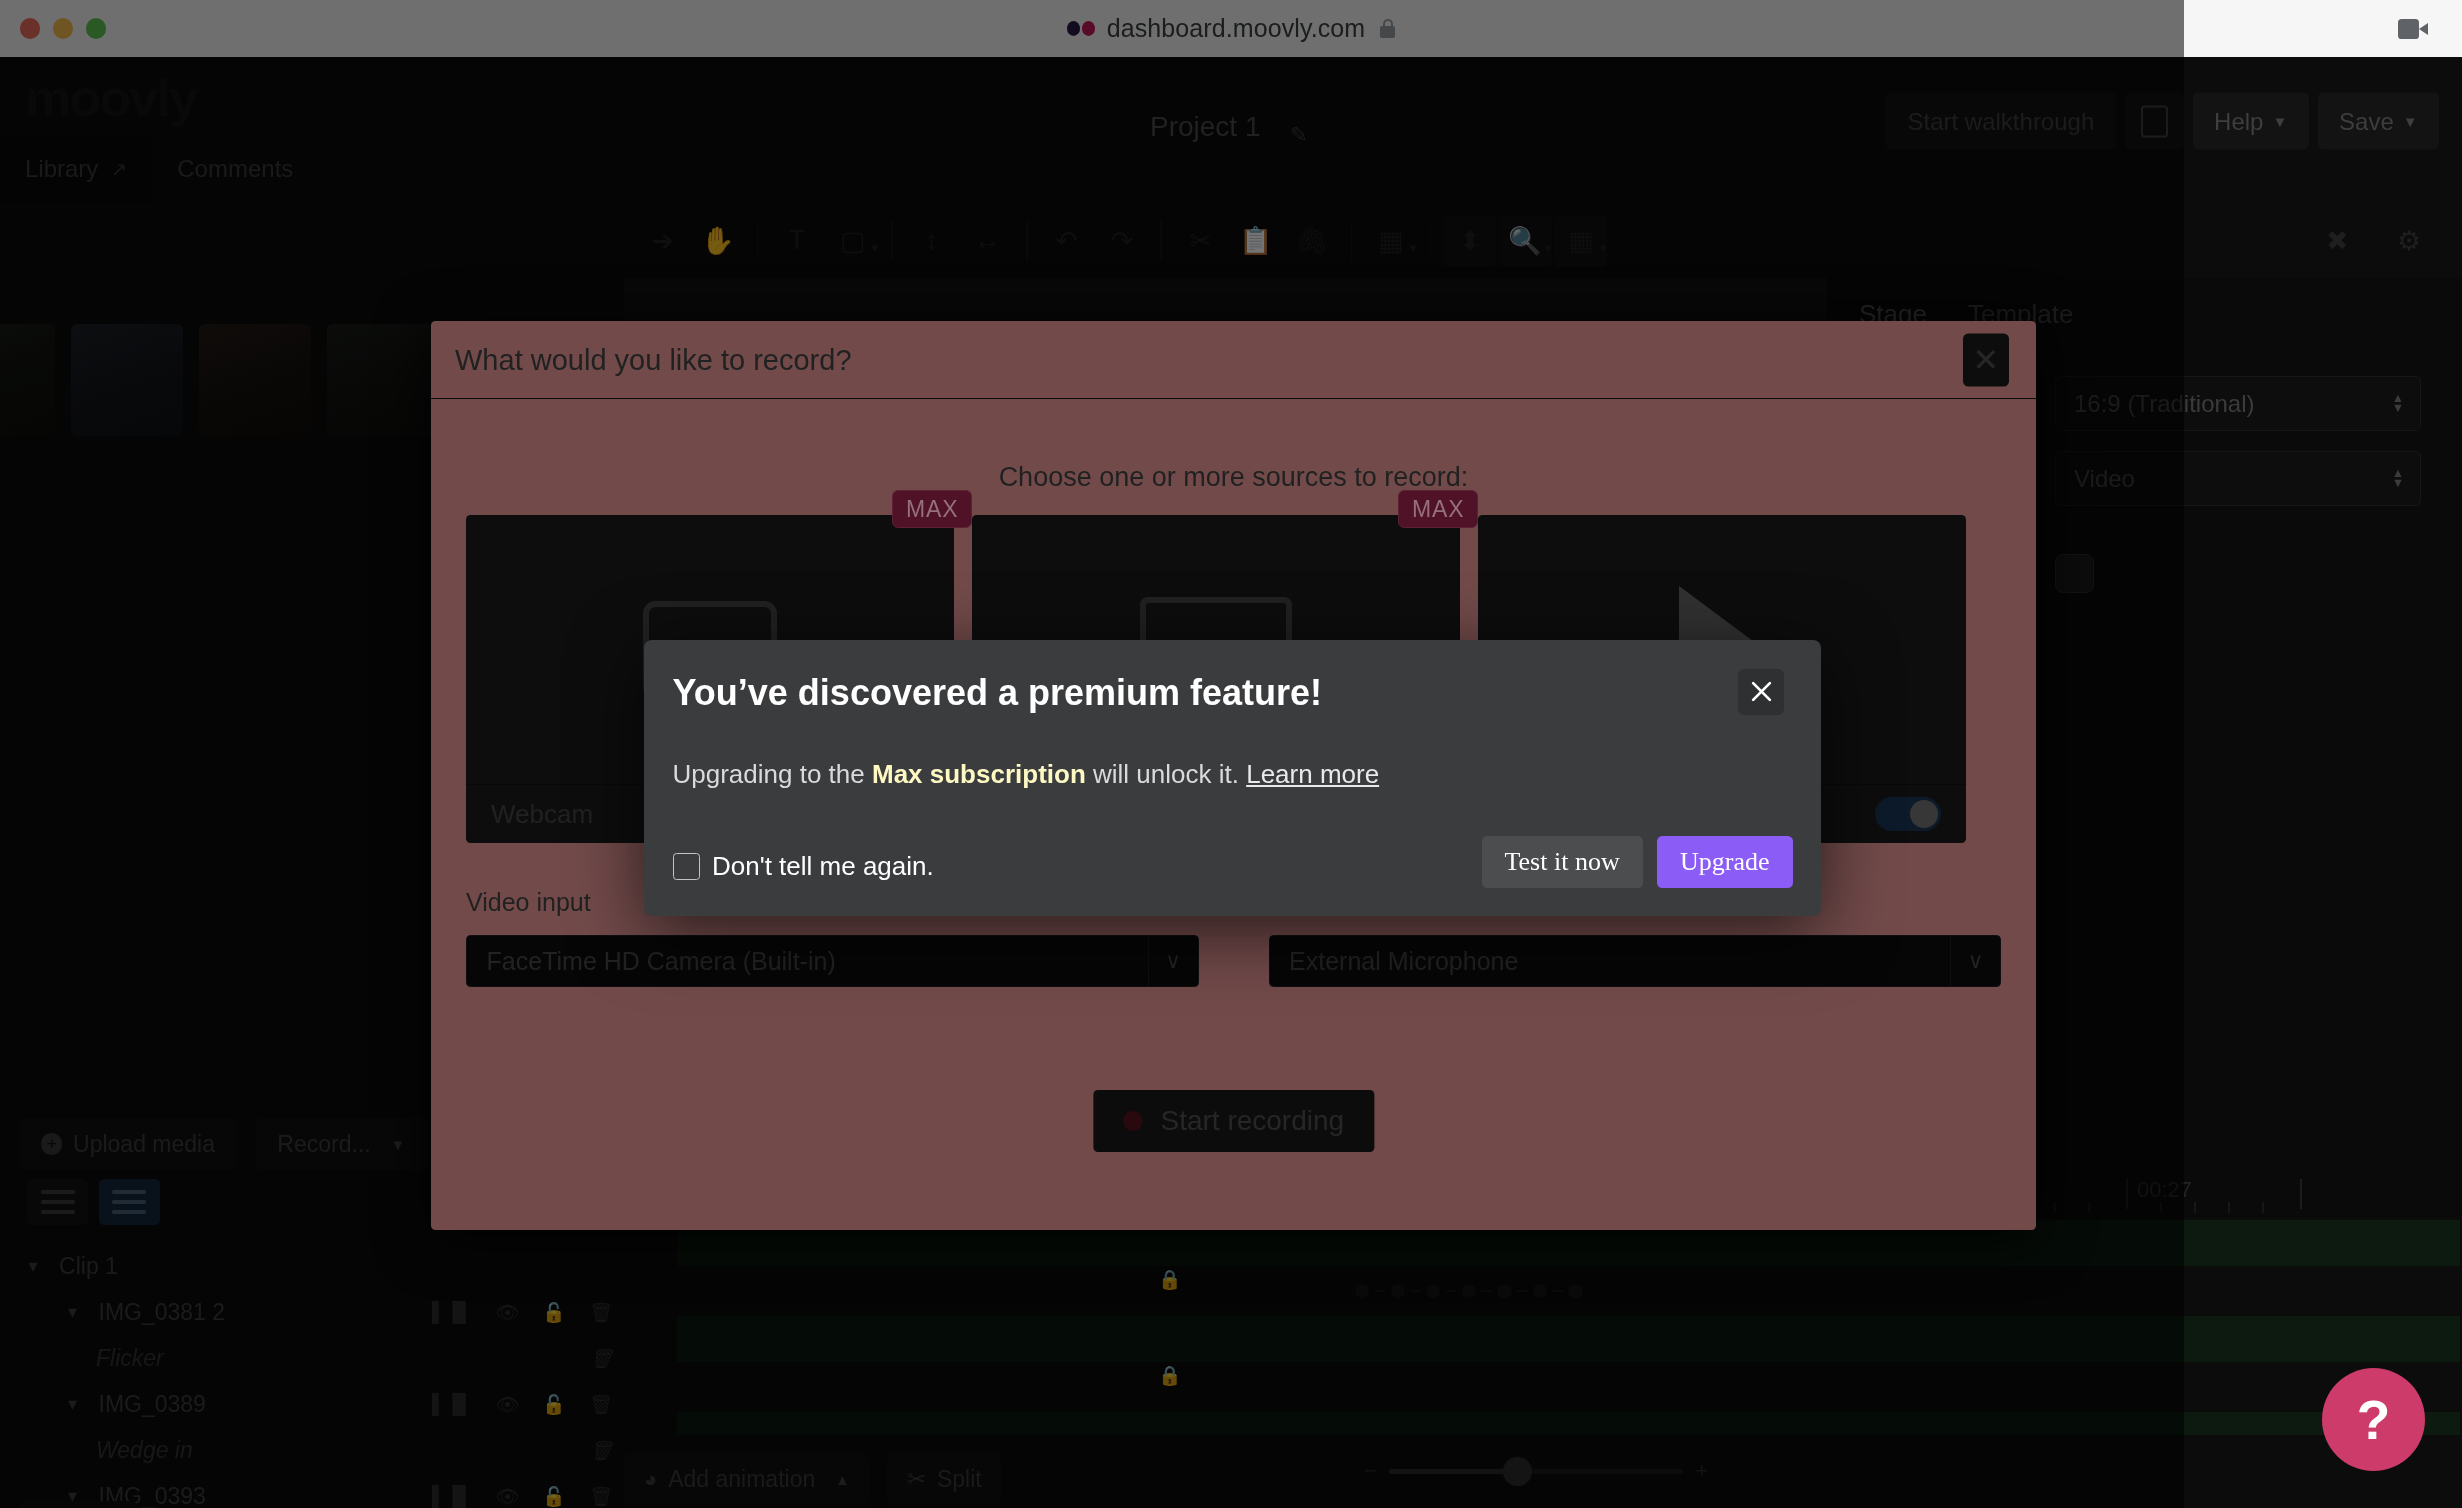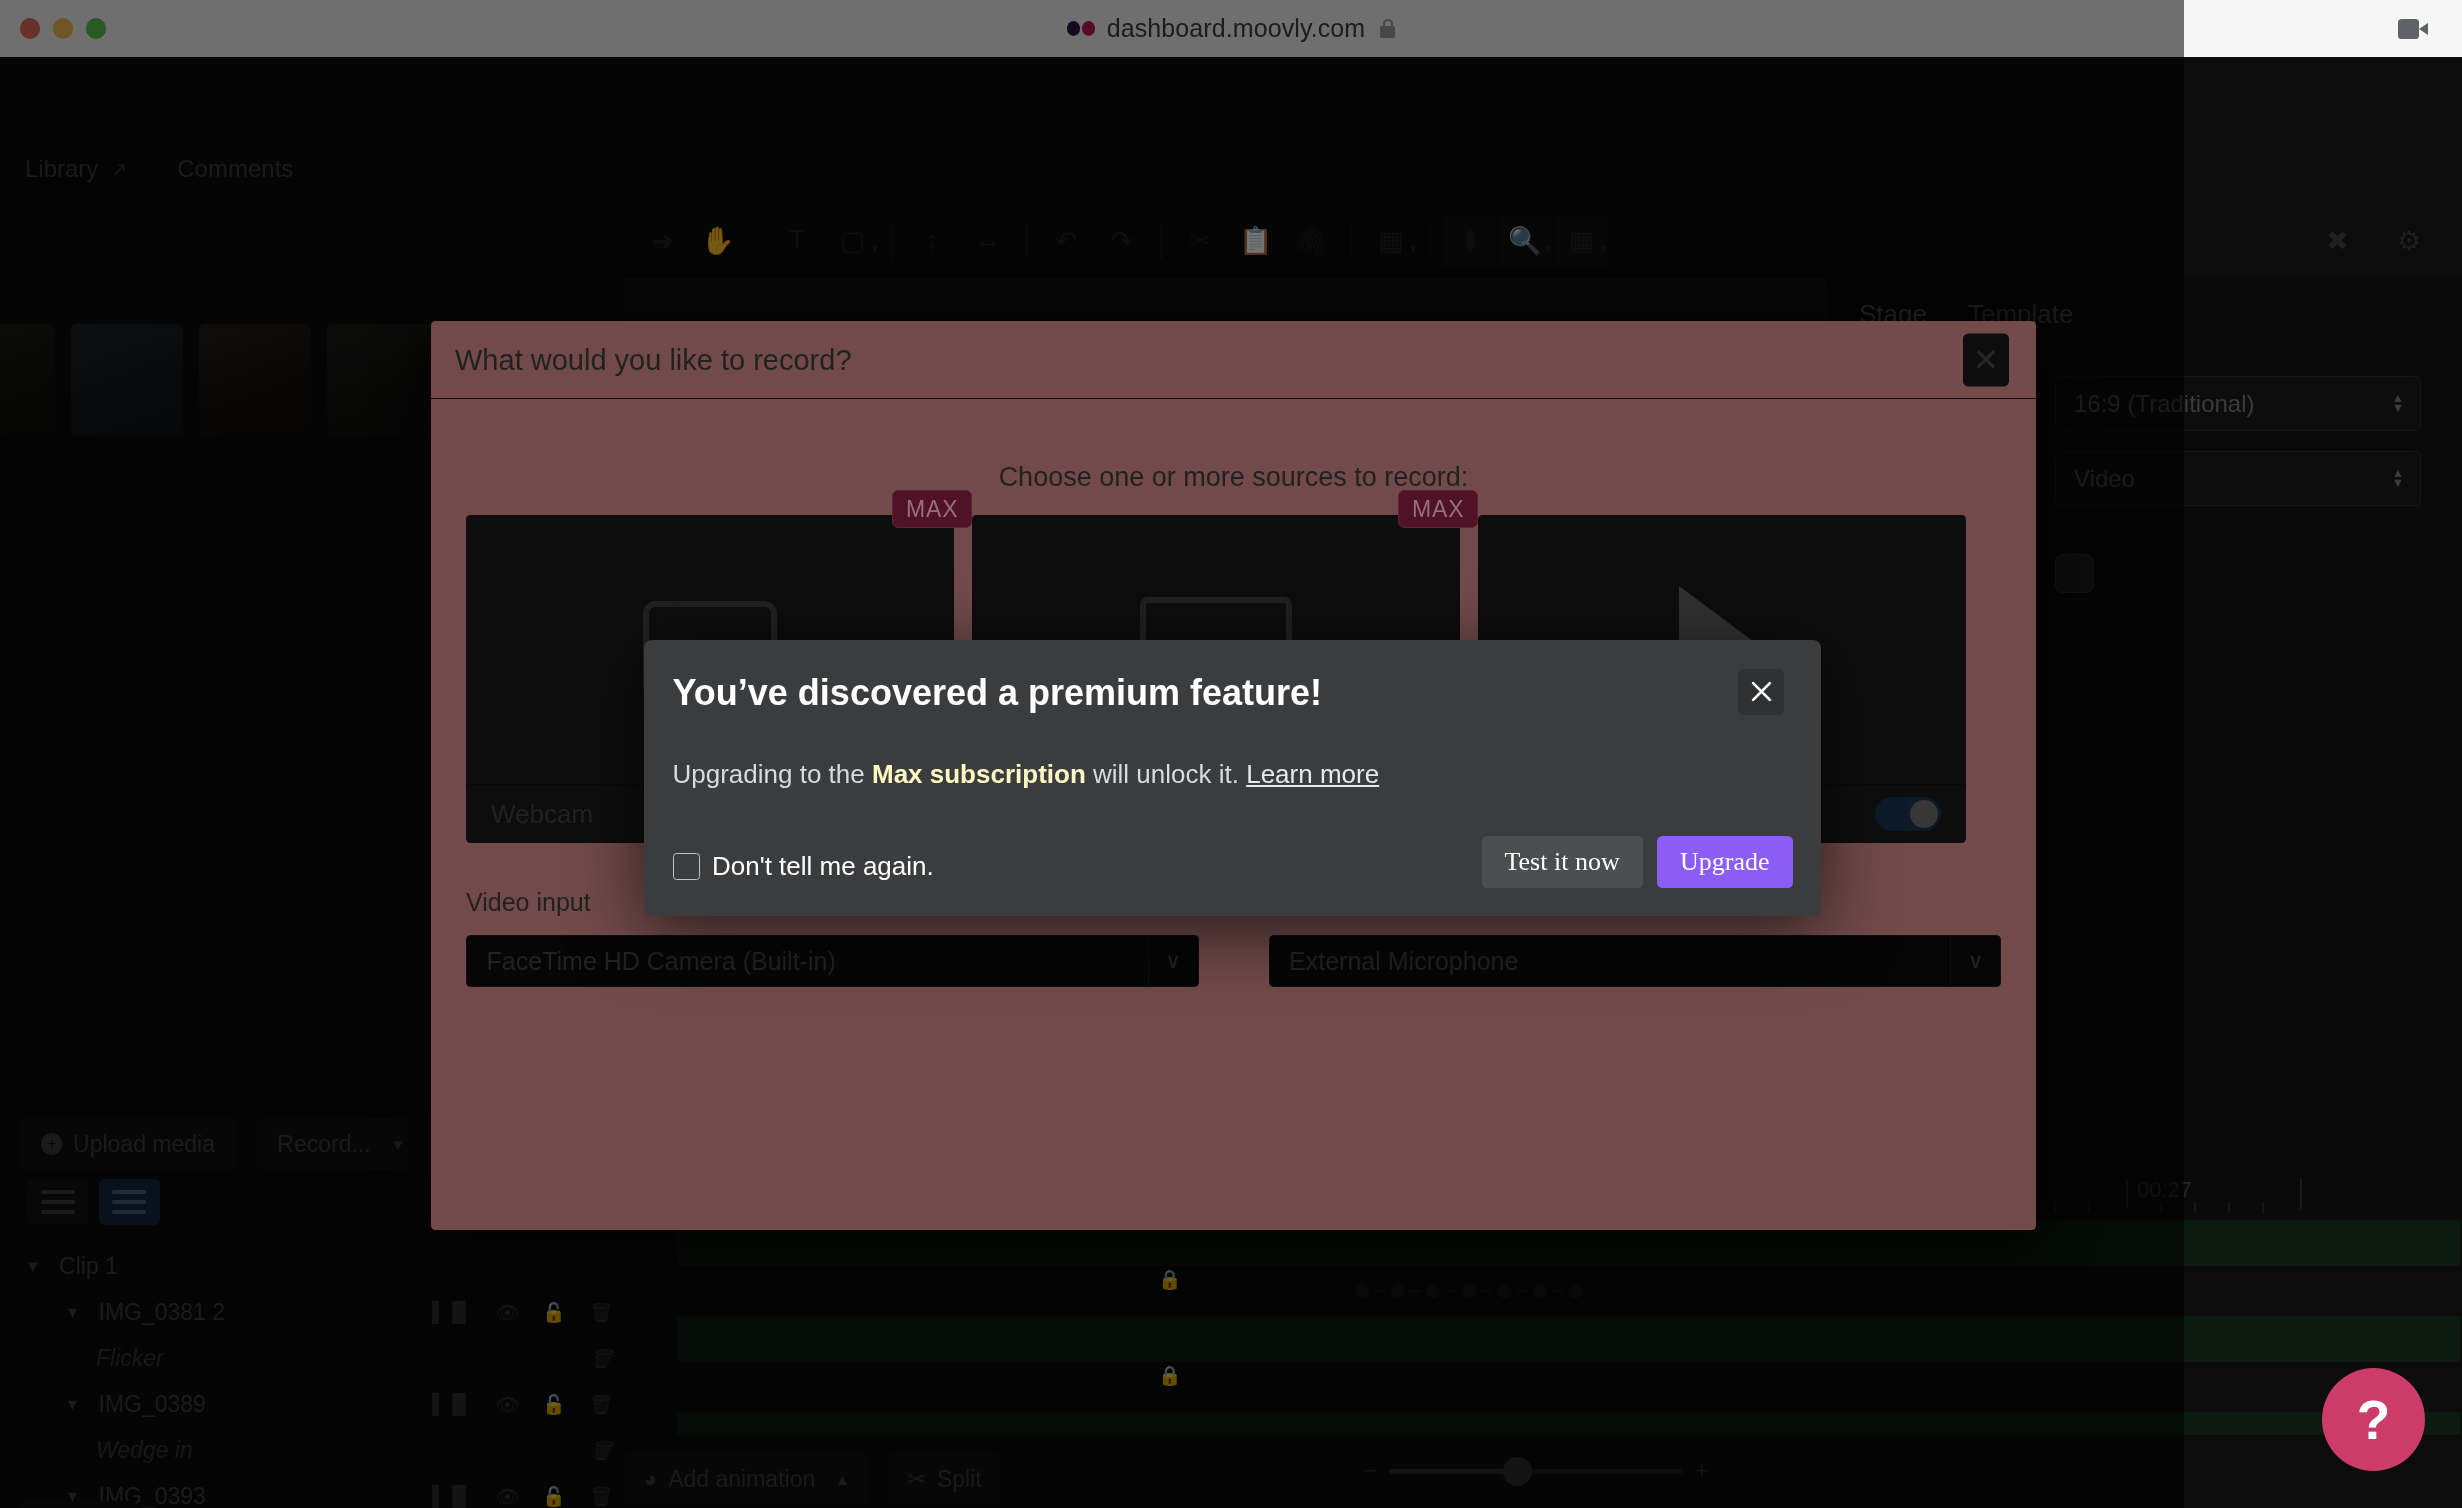--- a/index.html
+++ b/index.html
@@ -264,20 +264,39 @@
       </span>
     </div>
     <div class="cam-indicator">
       <span class="cam-body"></span>
         <span class="cam-lens"></span>
     </div>
   </div>
 
   <div class="app">
 
+    <div class="app-header">
+      <div class="logo">moovly</div>
+      <div class="project-title">Project 1</div>
+      <div class="pencil">✎</div>
+      <div class="hdr-btns">
+        <div class="hdr-btn">Start walkthrough</div>
+        <div class="hdr-btn icon-only">
+          <span class="screen-glyph"></span>
+        </div>
+        <div class="hdr-btn">
+          <span>Help</span>
+          <span class="caret-dn">▼</span>
+        </div>
+        <div class="hdr-btn">
+          <span>Save</span>
+          <span class="caret-dn">▼</span>
+        </div>
+      </div>
+    </div>
 
     <div class="left-tabs">
       <div class="ltab active">
         <span>Library</span>
         <span class="expand-glyph">↗</span>
       </div>
       <div class="ltab">Comments</div>
     </div>
 
     <div class="lib-strip">
@@ -548,20 +567,24 @@
       </div>
       <div class="rd-in-col">
         <div class="rd-in-label">Audio input</div>
         <div class="rd-select">
           <span>External Microphone</span>
           <span class="sc">∨</span>
         </div>
       </div>
     </div>
 
+    <div class="rd-start">
+      <span class="rec-dot"></span>
+      <span>Start recording</span>
+    </div>
   </div>
 
   <div class="dim"></div>
 
   <div class="premium-modal">
     <div class="pm-title">You’ve discovered a premium feature!</div>
     <div class="pm-close">
       <svg viewBox="0 0 24 24" aria-hidden="true">
         <path d="M4 4 L20 20 M20 4 L4 20" stroke="#ffffff" stroke-width="2.6" fill="none" stroke-linecap="round"></path>
       </svg>

